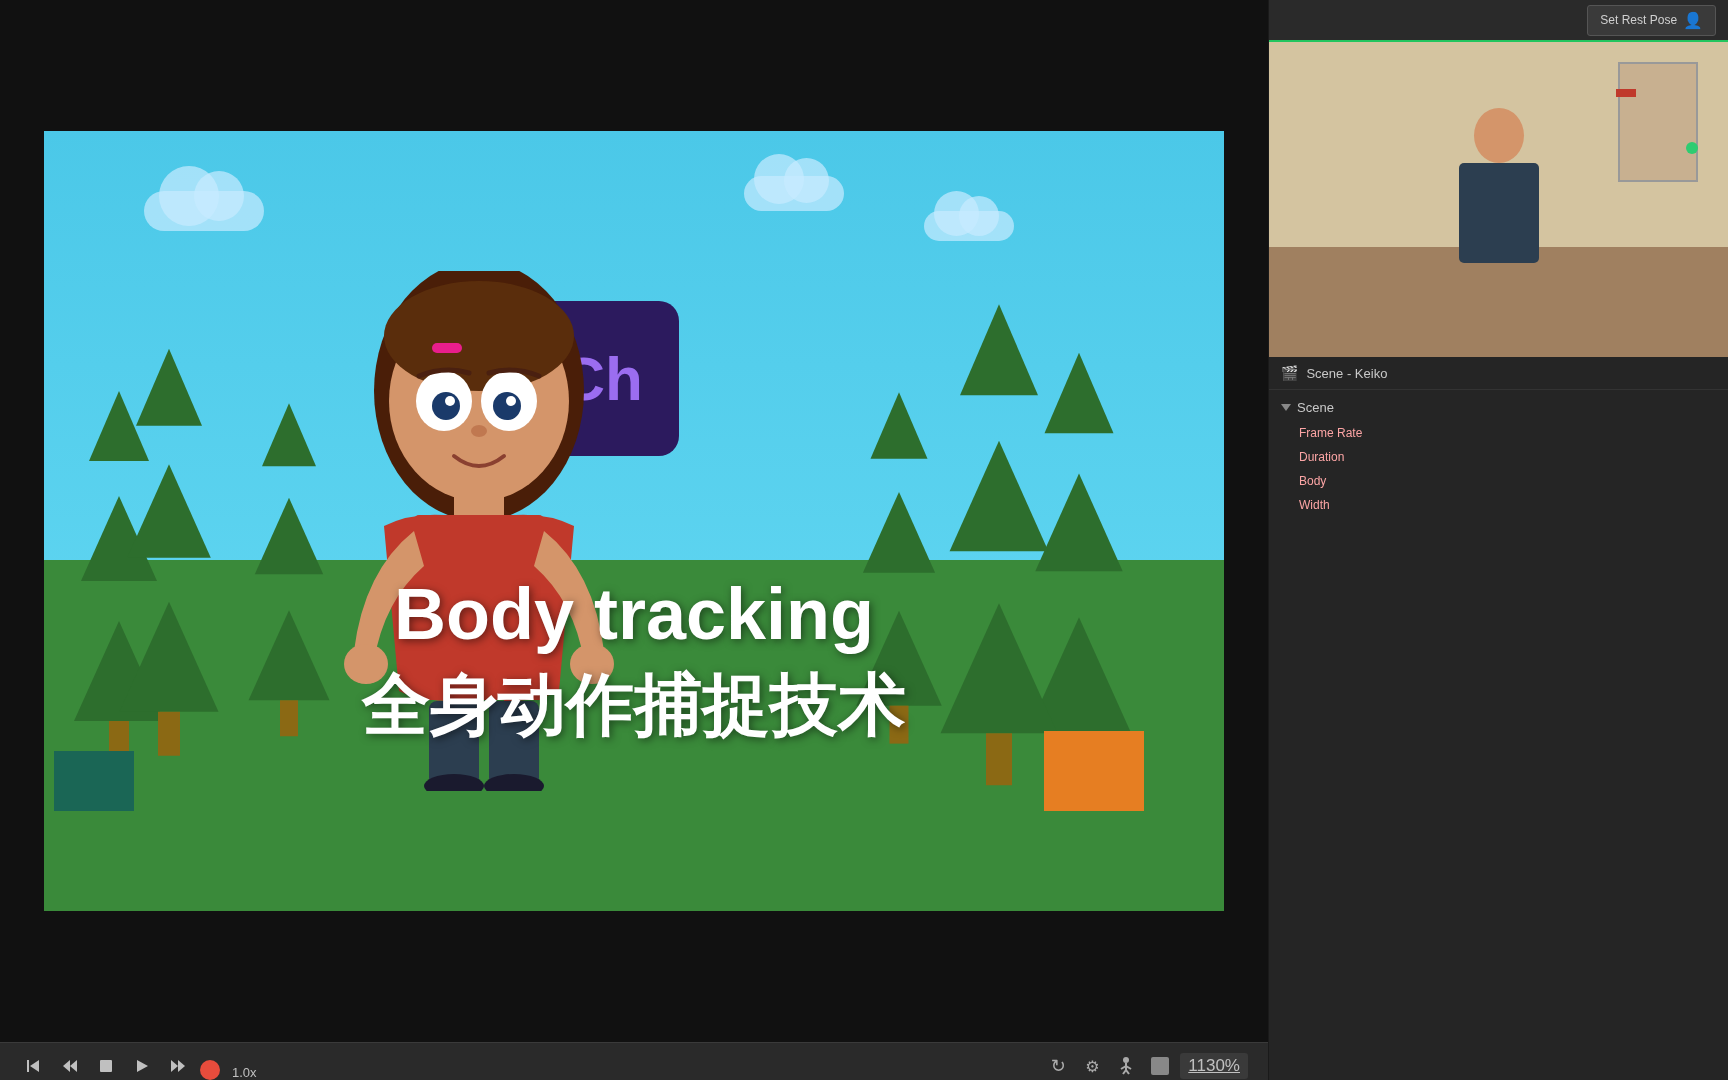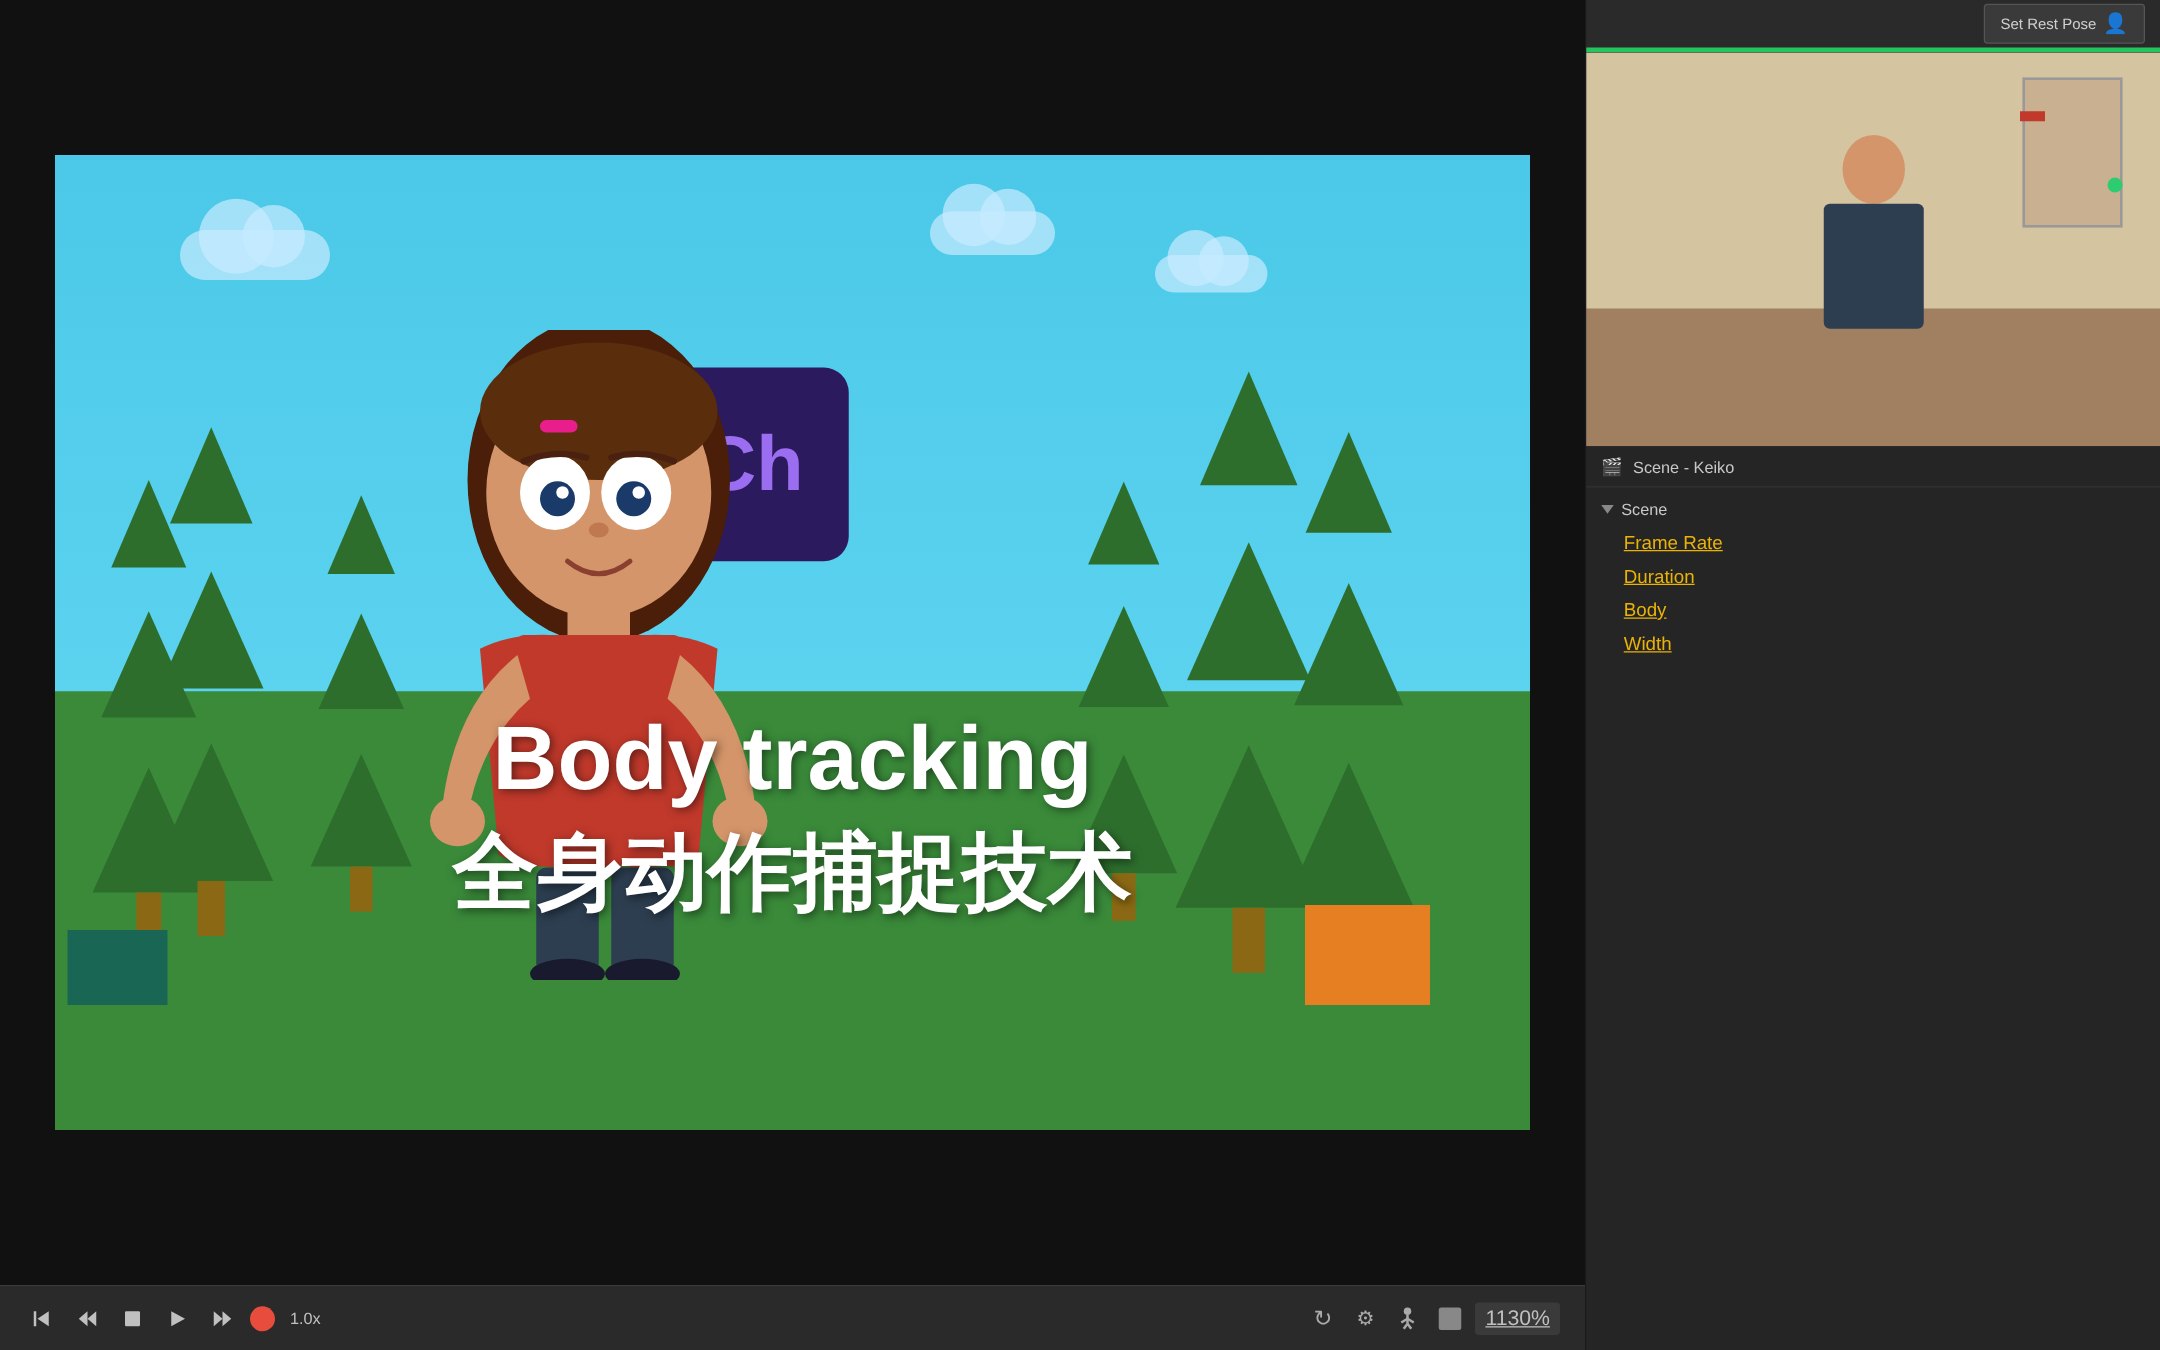--- a/index.html
+++ b/index.html
@@ -197,24 +197,24 @@
       position: absolute;
       bottom: 100px;
       left: 10px;
       width: 80px;
       height: 60px;
       background: #1a6655;
     }
 
     
     .controls-bar {
-      height: 52px;
+      height: 38px;
       background: #2a2a2a;
       display: flex;
-      align-items: center;
+      align-items: flex-end;
       padding: 0 20px;
       gap: 8px;
       border-top: 1px solid #3a3a3a;
     }
 
     .ctrl-btn {
       width: 28px;
       height: 28px;
       display: flex;
       align-items: center;
@@ -375,21 +375,21 @@
 
     
     .top-bar {
       height: 42px;
       background: #2a2a2a;
       display: flex;
       align-items: center;
       justify-content: flex-end;
       padding: 16px 12px;
       gap: 8px;
-      border-bottom: 4px solid #22c55e;
+      border-bottom: 2px solid #22c55e;
     }
 
     .set-rest-pose-btn {
       background: #3a3a3a;
       color: #d0d0d0;
       border: 1px solid #555;
       padding: 5px 12px;
       font-size: 12px;
       border-radius: 3px;
       cursor: pointer;
@@ -460,25 +460,24 @@
     }
 
     .property-row {
       display: flex;
       align-items: center;
       padding: 5px 12px 5px 30px;
       gap: 8px;
     }
 
     .property-label {
-      color: #eab308;
-      font-size: 15px;
+      color: #fca5a5;
+      font-size: 12px;
       font-family: Arial, sans-serif;
       min-width: 80px;
-      text-decoration: underline;
     }
 
     
     .expand-arrow {
       width: 0;
       height: 0;
       border-top: 5px solid transparent;
       border-bottom: 5px solid transparent;
       border-left: 7px solid #888;
       display: inline-block;

